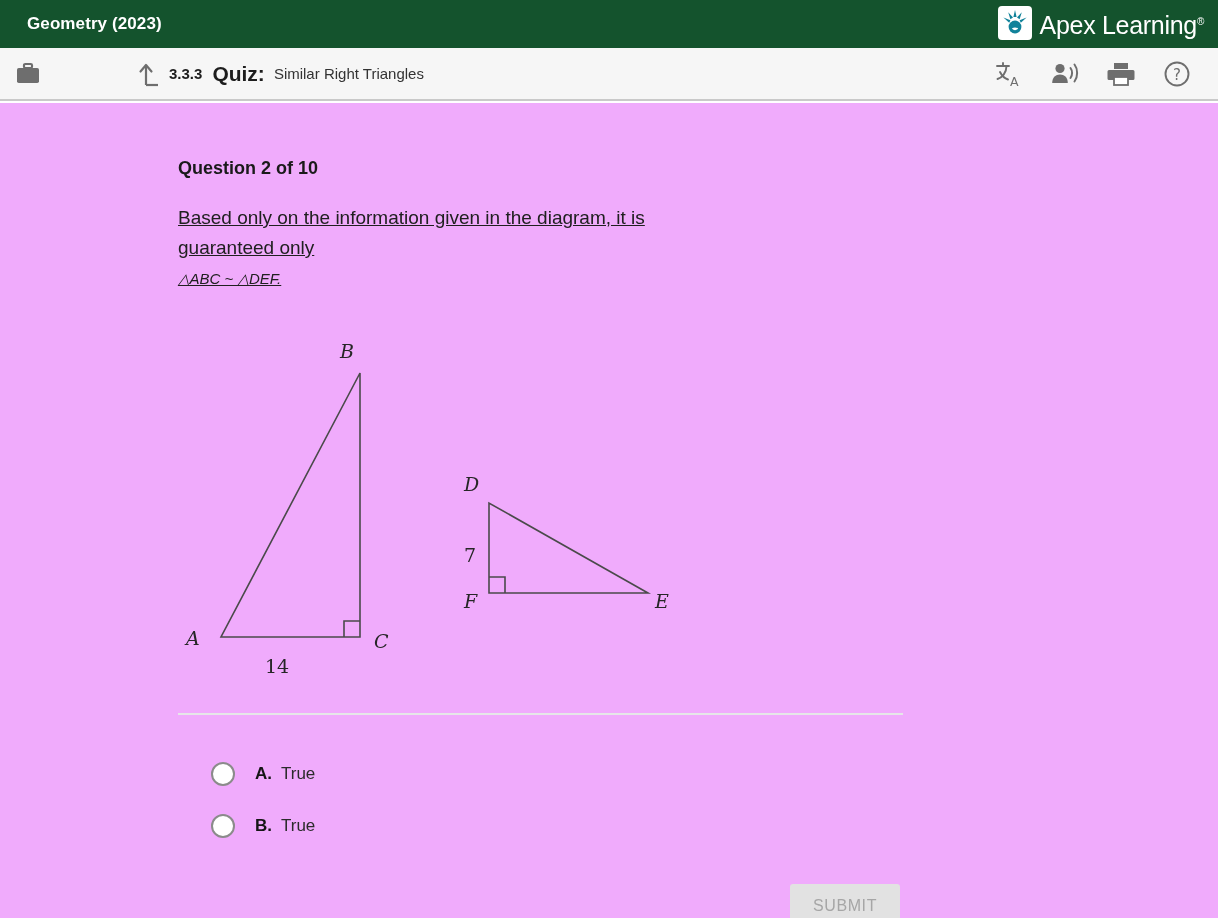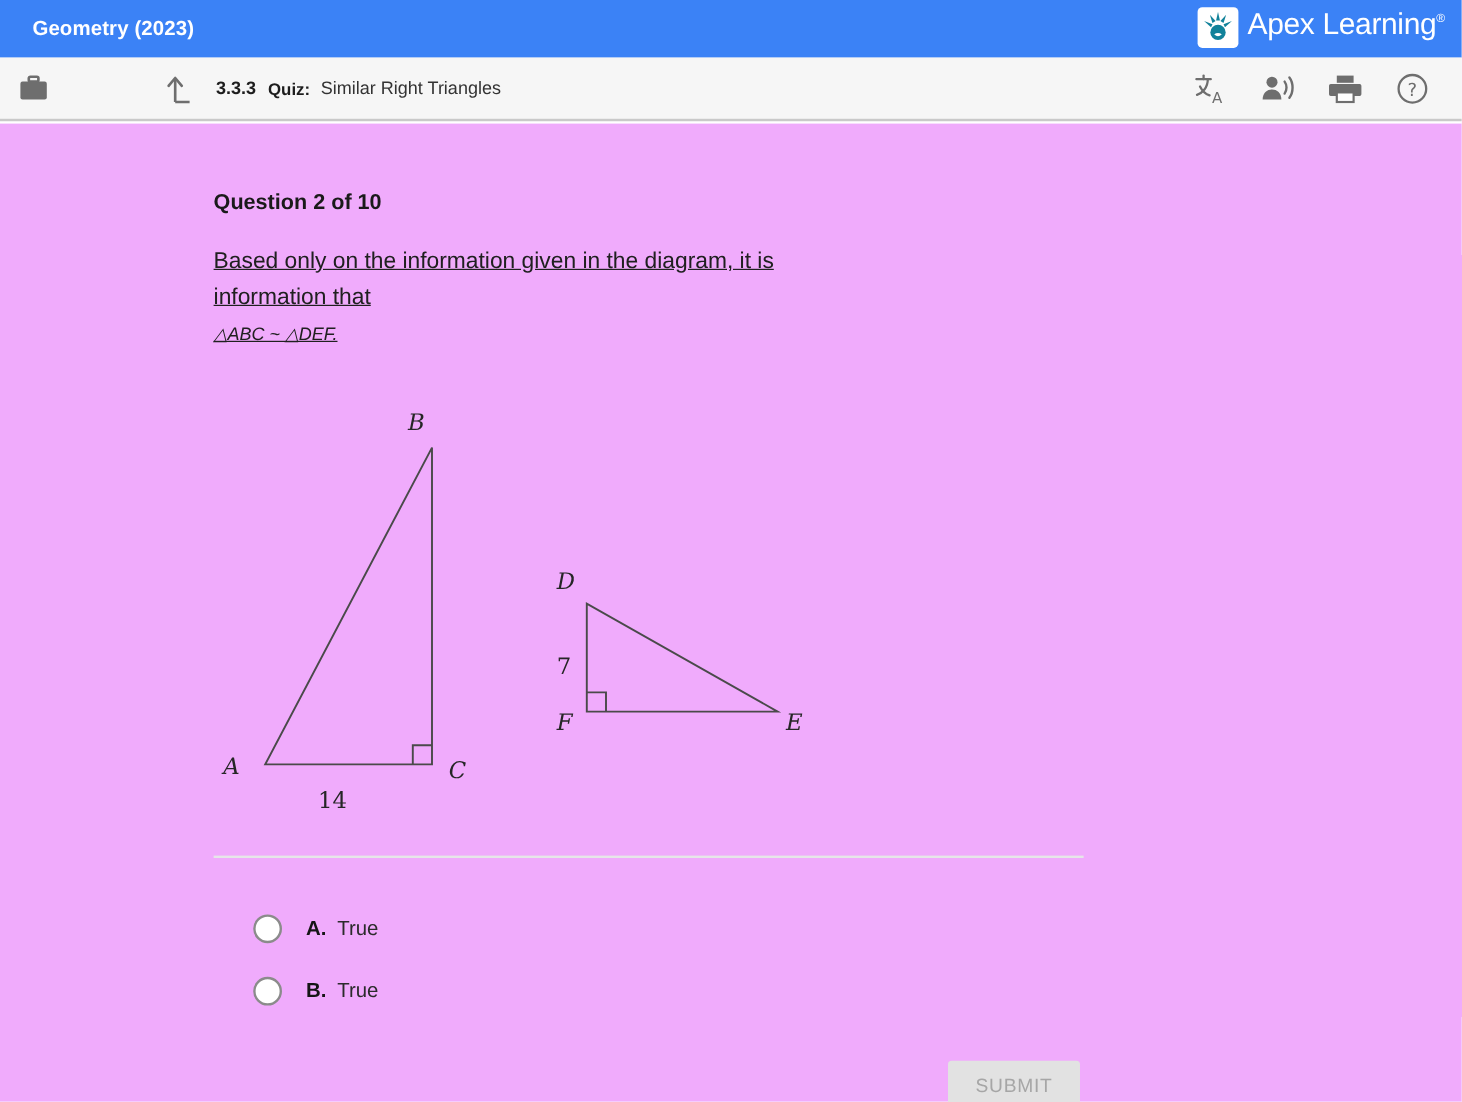--- a/index.html
+++ b/index.html
@@ -10,37 +10,37 @@
     background: #ffffff;
     font-family: "Liberation Sans", sans-serif;
     overflow: hidden;
   }
 
   
   .topbar {
     position: absolute;
     left: 0; top: 0;
     width: 1218px; height: 48px;
-    background: #3b82f6;
+    background: #14532d;
     display: flex;
     align-items: center;
   }
   .course-title {
     color: #ffffff;
     font-size: 17px;
     font-weight: bold;
     margin-left: 27px;
     letter-spacing: 0.1px;
   }
   .brand {
     position: absolute;
     right: 14px;
     top: 6px;
     display: flex;
-    align-items: flex-start;
+    align-items: flex-end;
     gap: 8px;
   }
   .brand-mark {
     width: 34px; height: 34px;
     background: #ffffff;
     border-radius: 4px;
     position: relative;
     display: flex;
     align-items: center;
     justify-content: center;
@@ -75,24 +75,24 @@
   }
   .uplevel-btn {
     width: 28px; height: 28px;
     margin-left: 96px;
     display: flex; align-items: center; justify-content: center;
   }
   .lesson-num {
     font-size: 15px;
     font-weight: bold;
     color: #1d1d1d;
-    margin-left: 15px;
+    margin-left: 4px;
   }
   .lesson-type {
-    font-size: 14px;
+    font-size: 21px;
     font-weight: bold;
     color: #1d1d1d;
     margin-left: 10px;
   }
   .lesson-name {
     font-size: 15px;
     color: #333333;
     margin-left: 9px;
   }
   .tool-icons {
@@ -298,21 +298,21 @@
 
   </div>
 </div>
 
 <div class="content">
 
   <div class="q-header">Question 2 of 10</div>
 
   <div class="q-body">
     <span>Based only on the information given in the diagram, it is</span><br>
-    <span>information that</span><br>
+    <span>guaranteed only</span><br>
     <span class="q-math">△ABC ~ △DEF.</span>
   </div>
 
   <svg class="diagram" viewBox="0 0 1218 815">
 
     <g stroke="#4a4a4a" stroke-width="1.6" fill="none">
       <path d="M221 534 L360 534 L360 270 Z"></path>
 
       <path d="M344 534 L344 518 L360 518"></path>
     </g>

